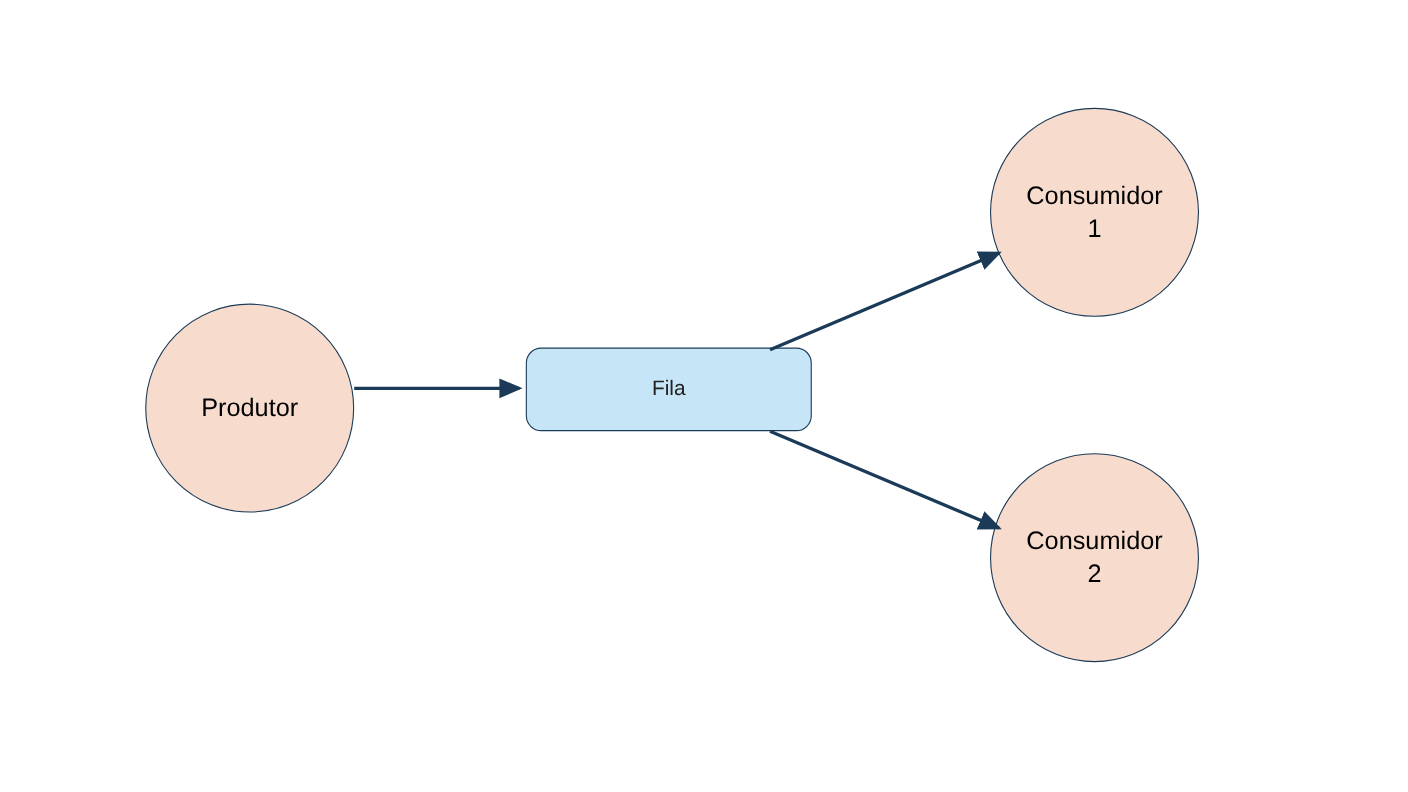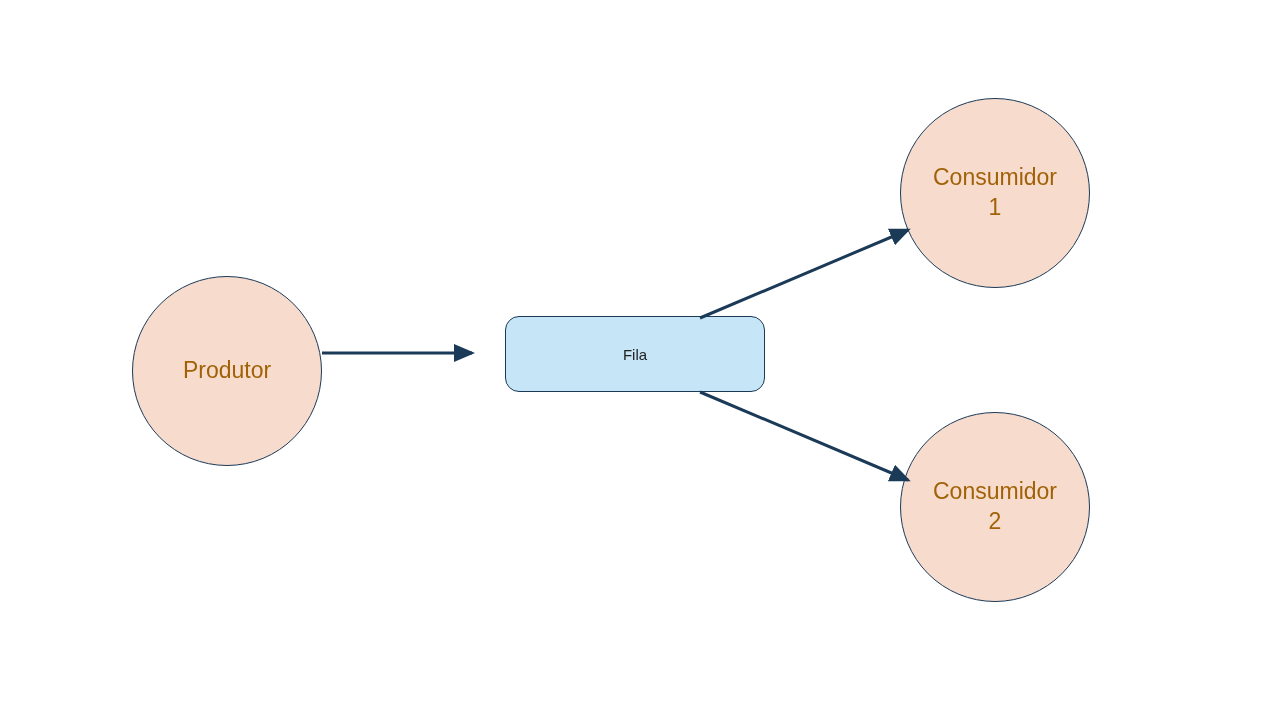--- a/index.html
+++ b/index.html
@@ -12,33 +12,32 @@
       overflow: hidden;
     }
     .circle {
       position: absolute;
       border-radius: 50%;
       display: flex;
       align-items: center;
       justify-content: center;
       text-align: center;
       font-size: 23px;
-      color: #a16207;
+      color: #000000;
       line-height: 1.3;
     }
     .roundrect {
       position: absolute;
       border-radius: 14px;
       display: flex;
       align-items: center;
       justify-content: center;
       text-align: center;
-      font-size: 15px;
+      font-size: 19px;
       color: #222;
-      margin-left: 27px;
     }
     .peach {
       background: #f7dcce;
       border: 1.5px solid #1b3a57;
     }
     .blue {
       background: #c6e5f6;
       border: 1.5px solid #1b3a57;
     }
     svg.arrows {

